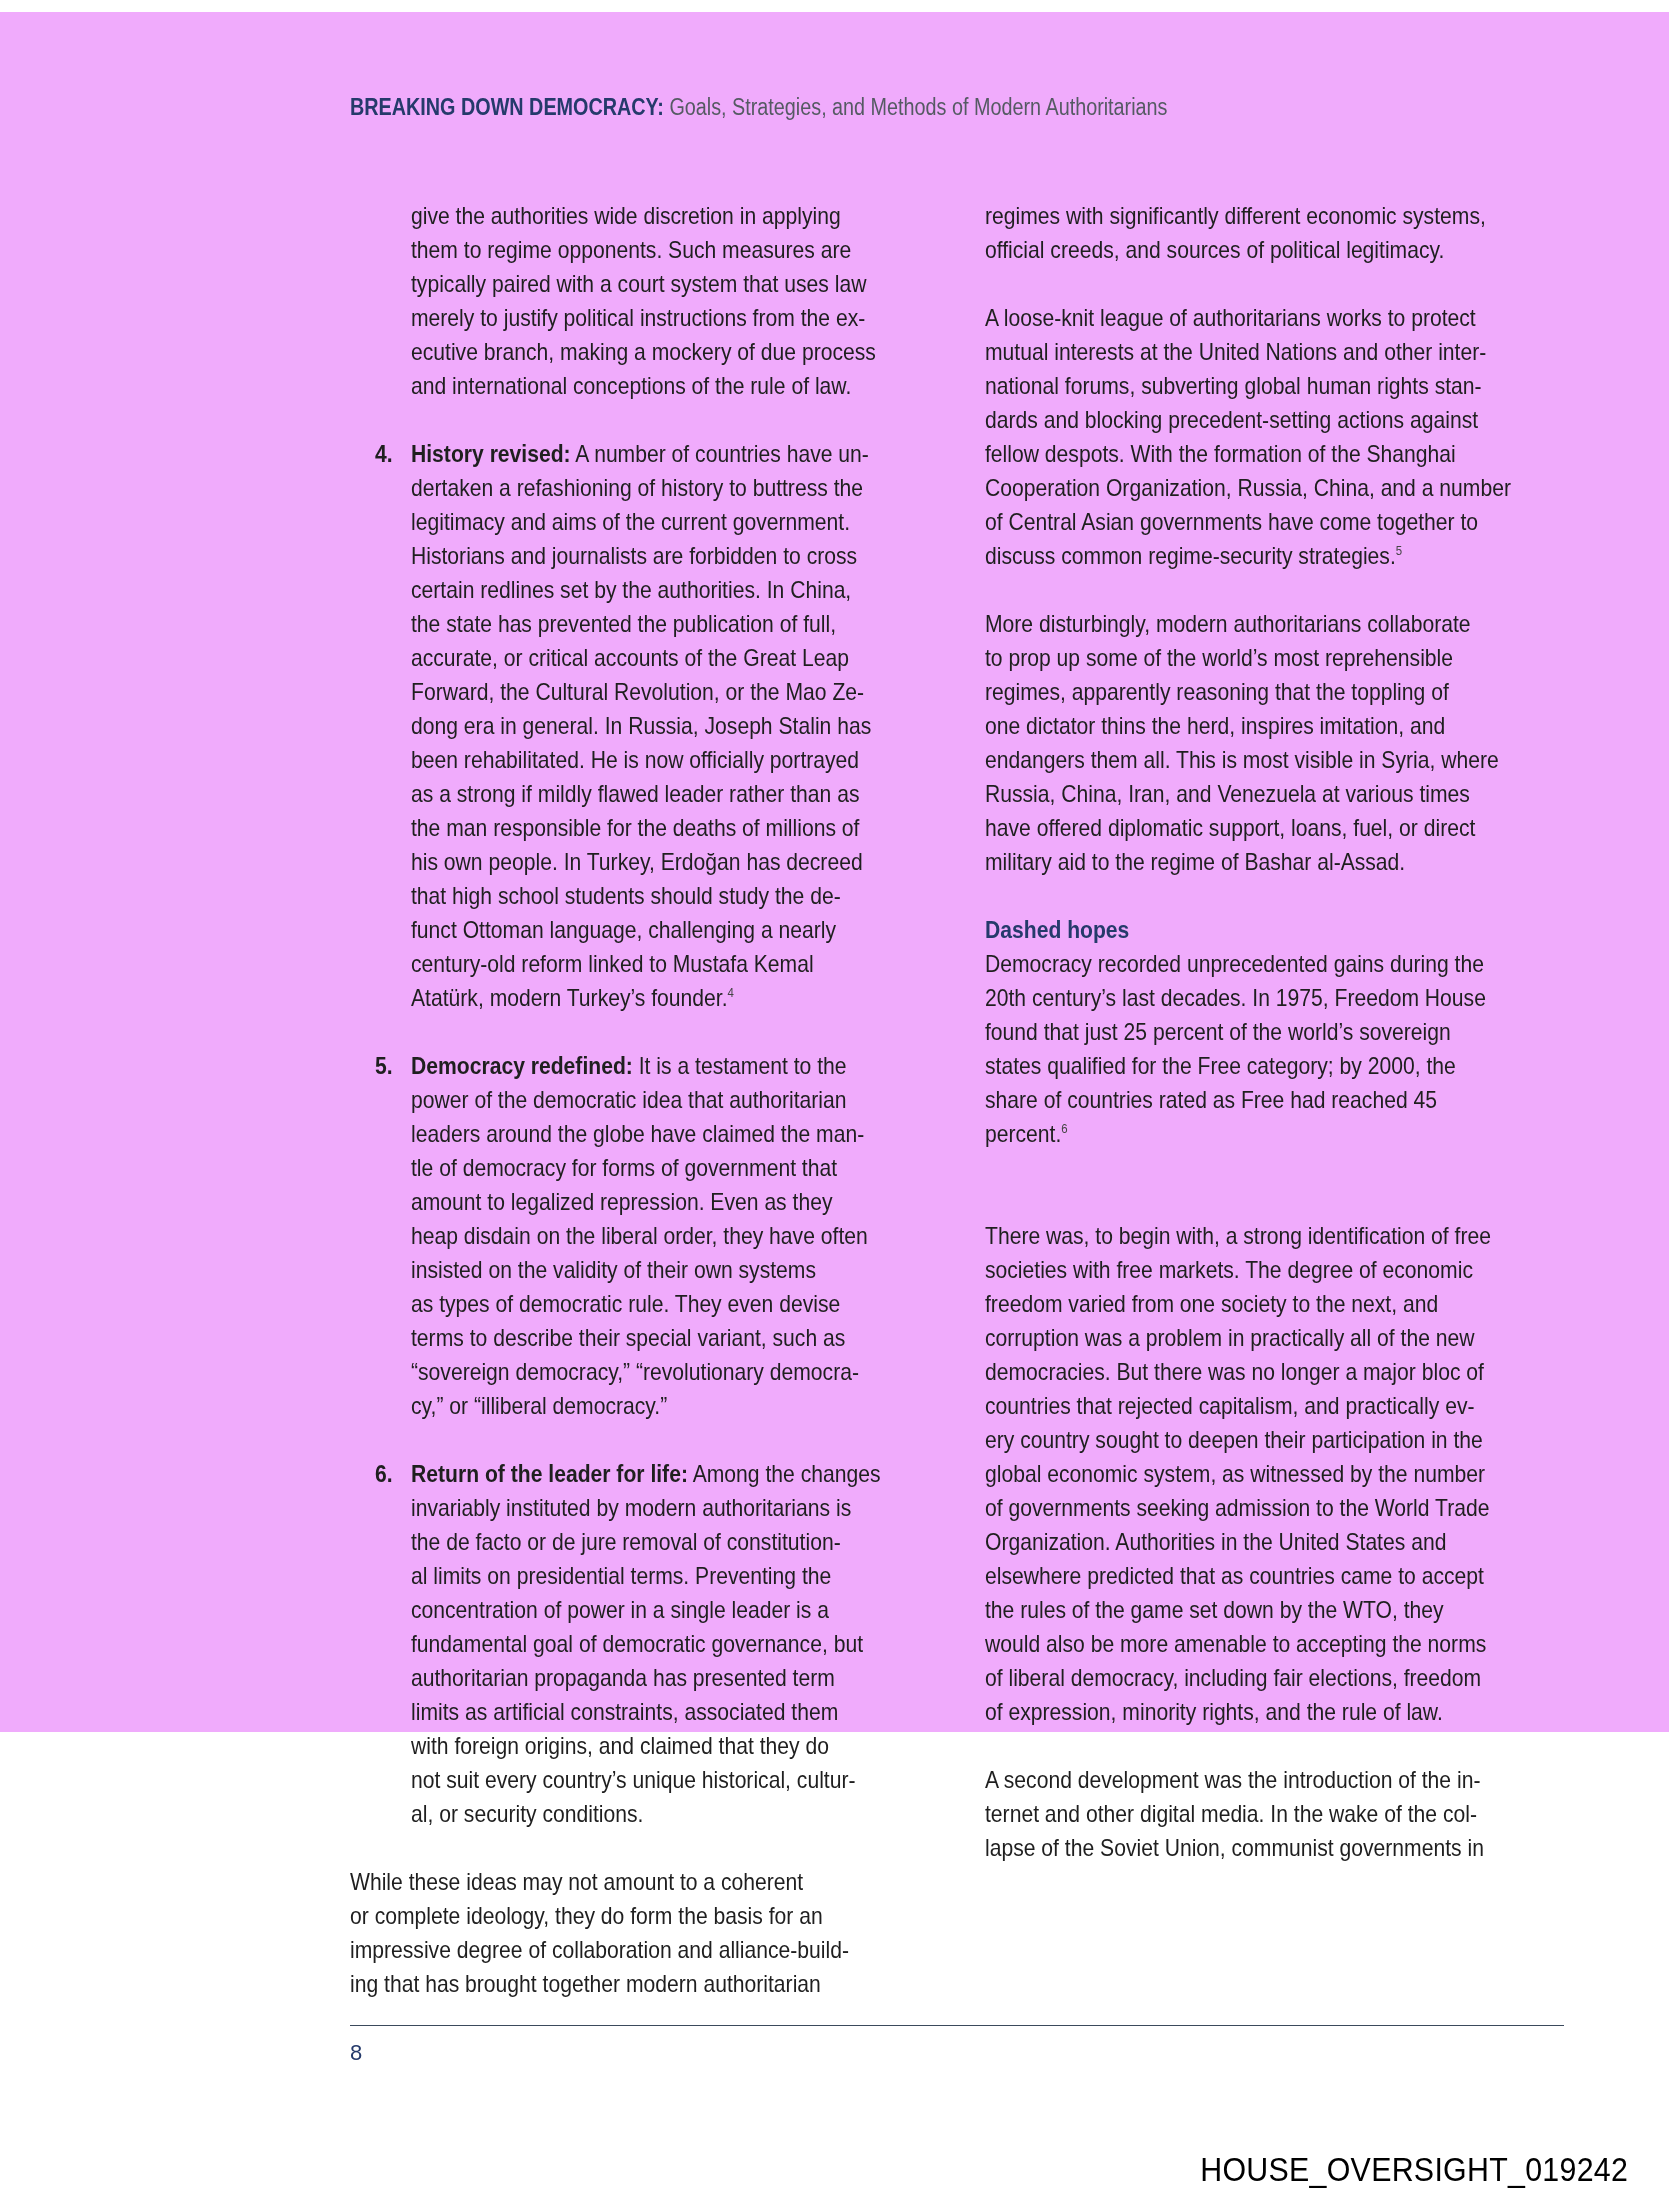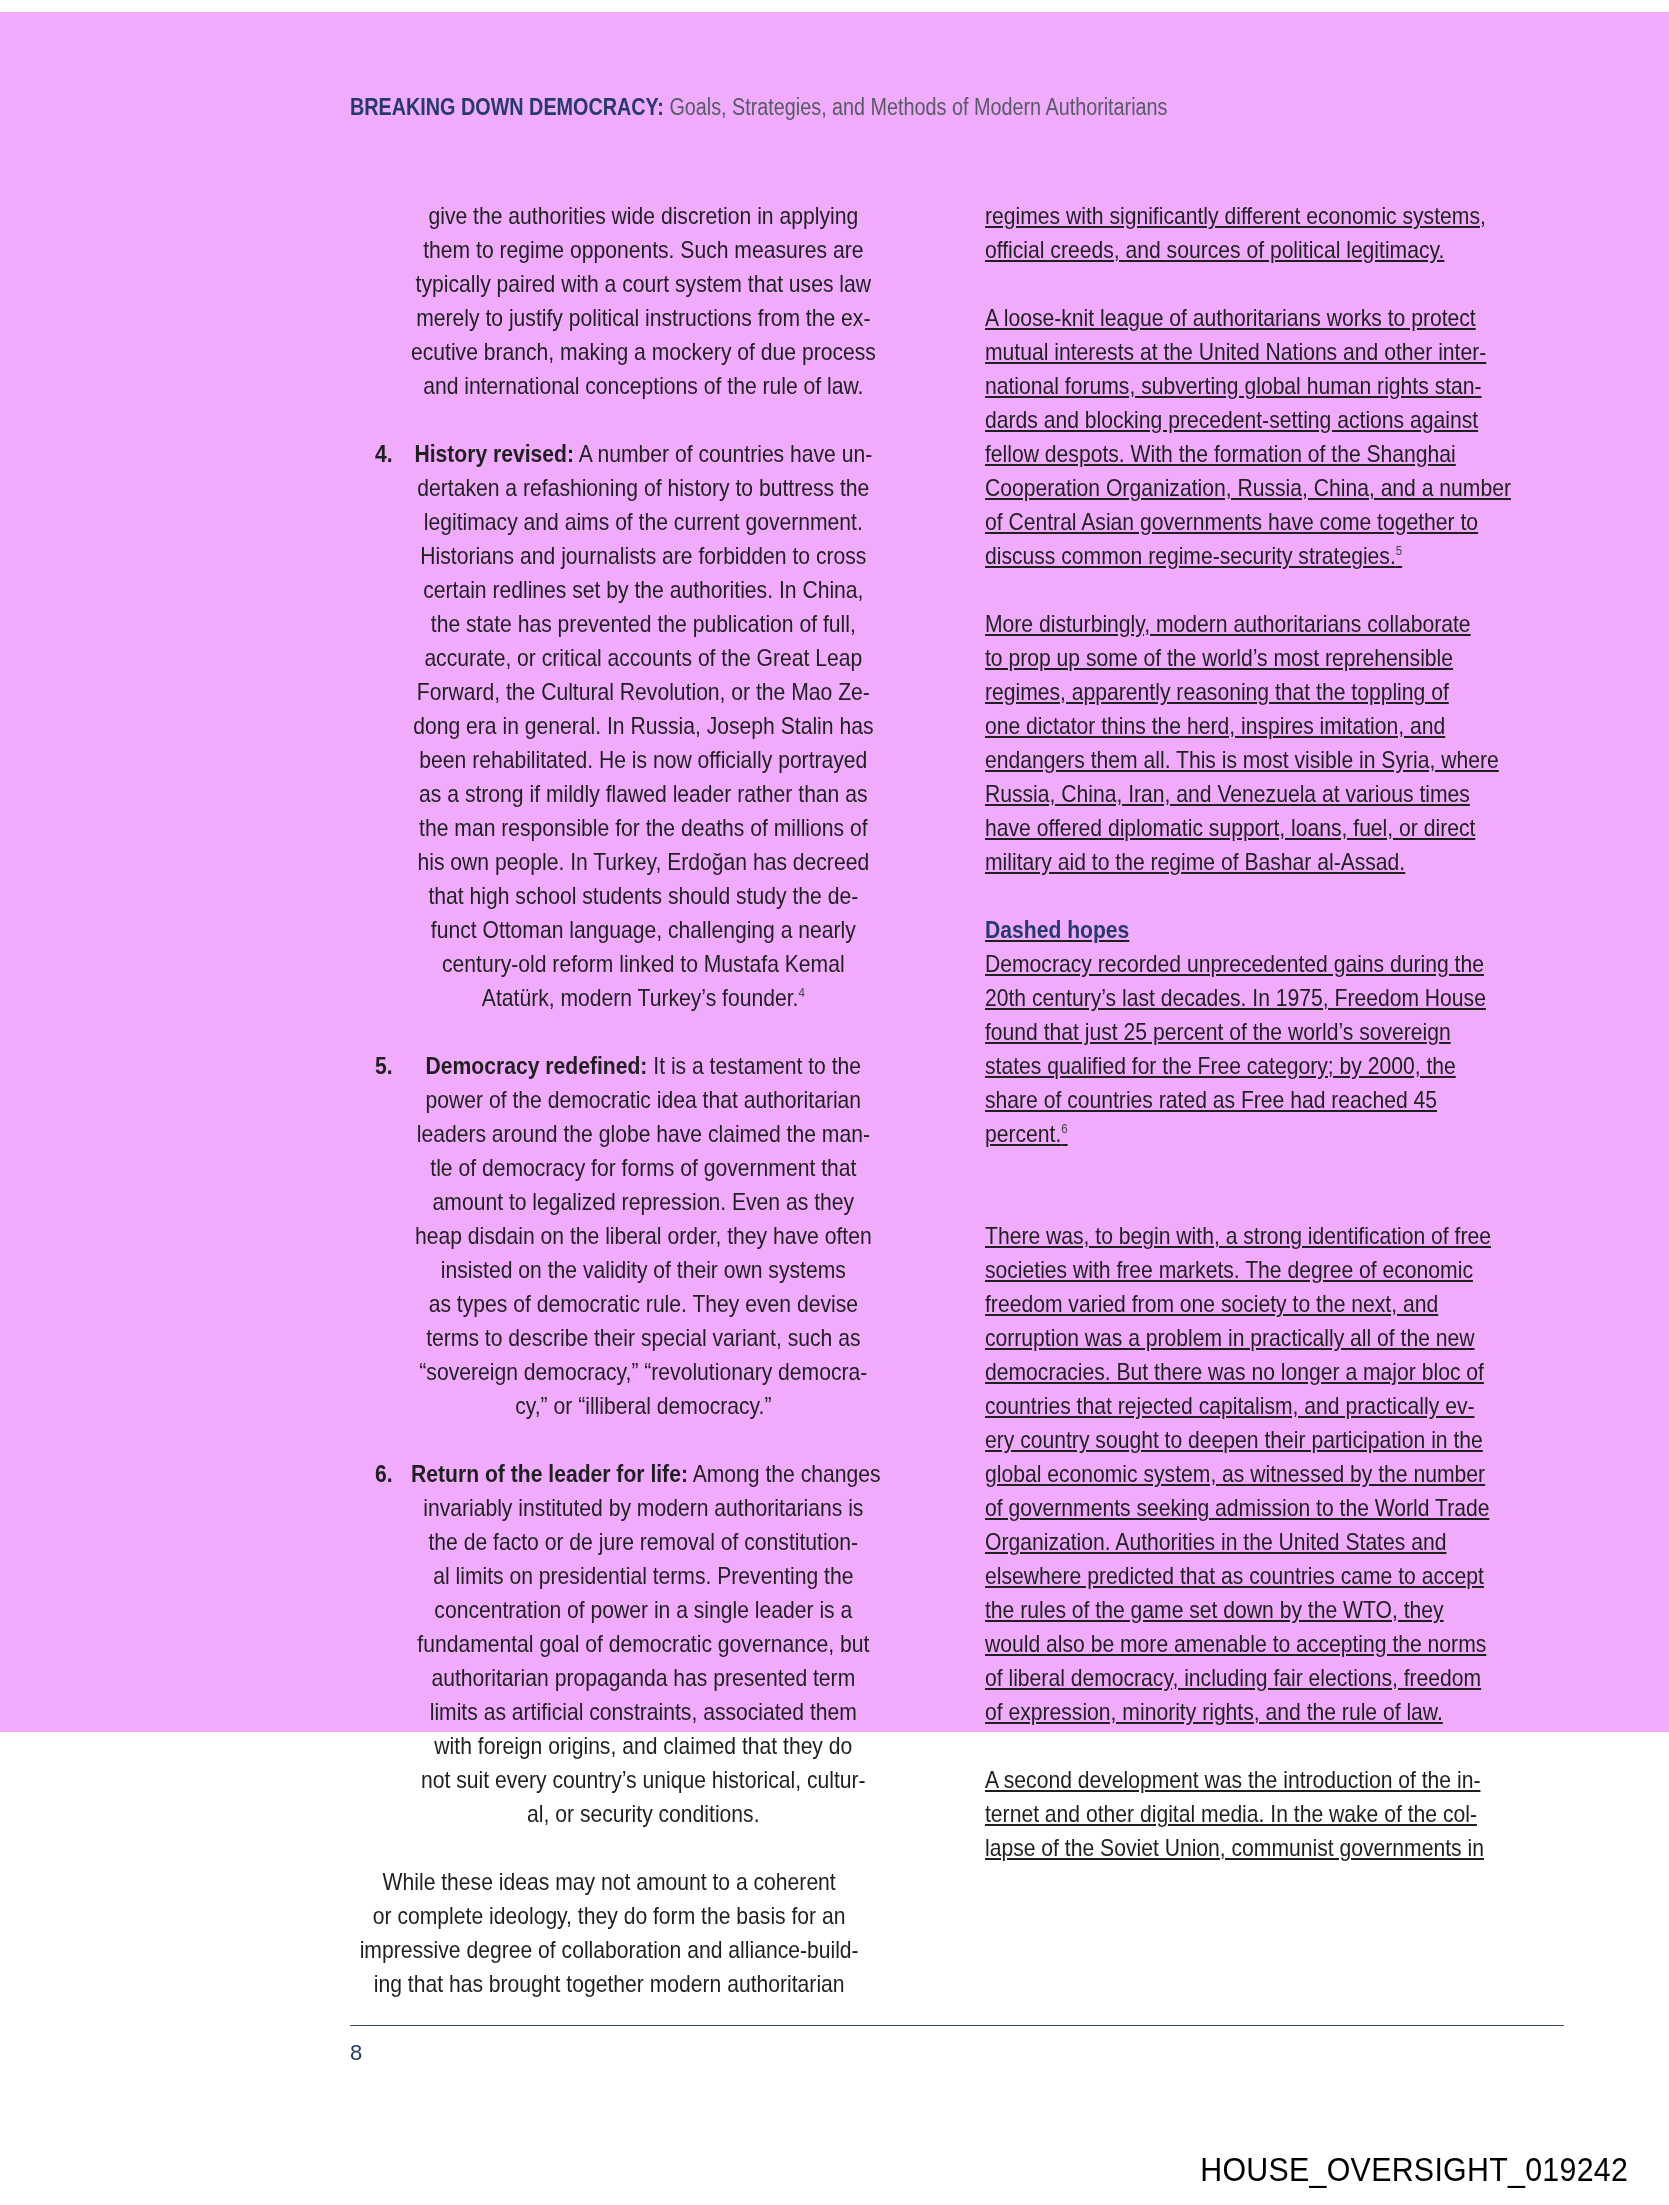--- a/index.html
+++ b/index.html
@@ -12,22 +12,22 @@
       white-space: nowrap; transform-origin: 0 0; transform: scaleX(0.86);
     }
     .rh-bold { color: #253a6b; font-weight: bold; }
     .rh-rest { color: #555a63; }
 
     .col {
       position: absolute; top: 187px;
       font-family: "Liberation Sans", sans-serif; font-size: 24px; line-height: 34px;
       color: #1f1f1f;
     }
-    .col-left { left: 350px; width: 589px; text-align: center; }
-    .col-right { left: 985px; width: 589px; text-decoration: underline; }
+    .col-left { left: 350px; width: 589px; }
+    .col-right { left: 985px; width: 589px; }
 
     .line { display: block; white-space: nowrap; height: 34px; transform-origin: 0 50%; transform: scaleX(0.88); }
     .gap { display: block; height: 34px; }
 
     .list-item { position: relative; padding-left: 61px; }
     .list-num { position: absolute; left: 25px; top: 0; font-weight: bold; transform-origin: 0 50%; transform: scaleX(0.88); }
     .indented { padding-left: 61px; }
     b.lead { font-weight: bold; }
     sup.fn { font-size: 13px; vertical-align: 9.2px; line-height: 0; color: #444; }
 

